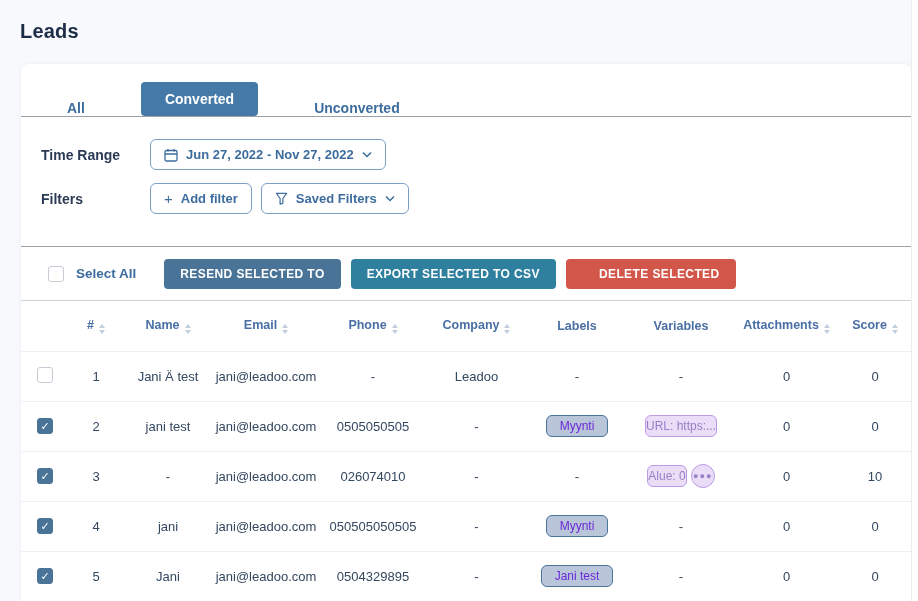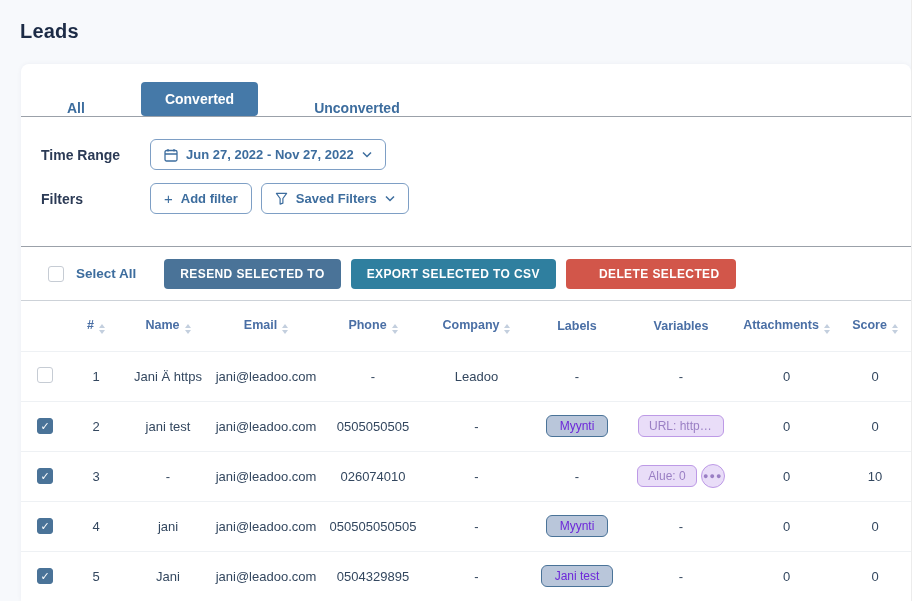--- a/index.html
+++ b/index.html
@@ -103,21 +103,21 @@
   .tri-up { width:0; height:0; border-left:3.5px solid transparent; border-right:3.5px solid transparent; border-bottom:4px solid #c3cfde; }
   .tri-down { width:0; height:0; border-left:3.5px solid transparent; border-right:3.5px solid transparent; border-top:4px solid #c3cfde; }
   .label-pill {
     display:inline-block; background:var(--label-pill-bg);
     border:1px solid var(--label-pill-border); border-radius:6px;
     padding:3px 13px; font-size:12px; color:#6d28d9;
   }
   .variable-pill {
     display:inline-block; background:var(--variable-pill-bg);
     border:1px solid var(--variable-pill-border); border-radius:6px;
-    padding:3px 10px; font-size:12px; color:var(--variable-pill-text);
+    padding:3px 0; font-size:12px; color:var(--variable-pill-text);
     max-width:86px; overflow:hidden; text-overflow:ellipsis; vertical-align:middle;
   }
   .more-circle {
     display:inline-flex; align-items:center; justify-content:center;
     width:24px; height:24px; border-radius:50%;
     background:var(--variable-pill-bg); border:1px solid var(--variable-pill-border);
     color:var(--variable-pill-text); font-size:9px; letter-spacing:1px;
     margin-left:4px; vertical-align:middle; cursor:pointer;
   }
 </style>
@@ -229,21 +229,21 @@
           <th><span>Score</span><span class="sort-icon">
               <i class="tri-up"></i>
               <i class="tri-down"></i>
             </span></th>
         </tr>
       </thead>
     <tbody>
         <tr>
           <td><span class="checkbox"></span></td>
           <td>1</td>
-          <td>Jani Ä https</td>
+          <td>Jani Ä test</td>
           <td>jani@leadoo.com</td>
           <td>-</td>
           <td>Leadoo</td>
           <td>-</td>
           <td>-</td>
           <td>0</td>
           <td>0</td>
         </tr>
         <tr>
           <td><span class="checkbox checked">✓</span></td>

